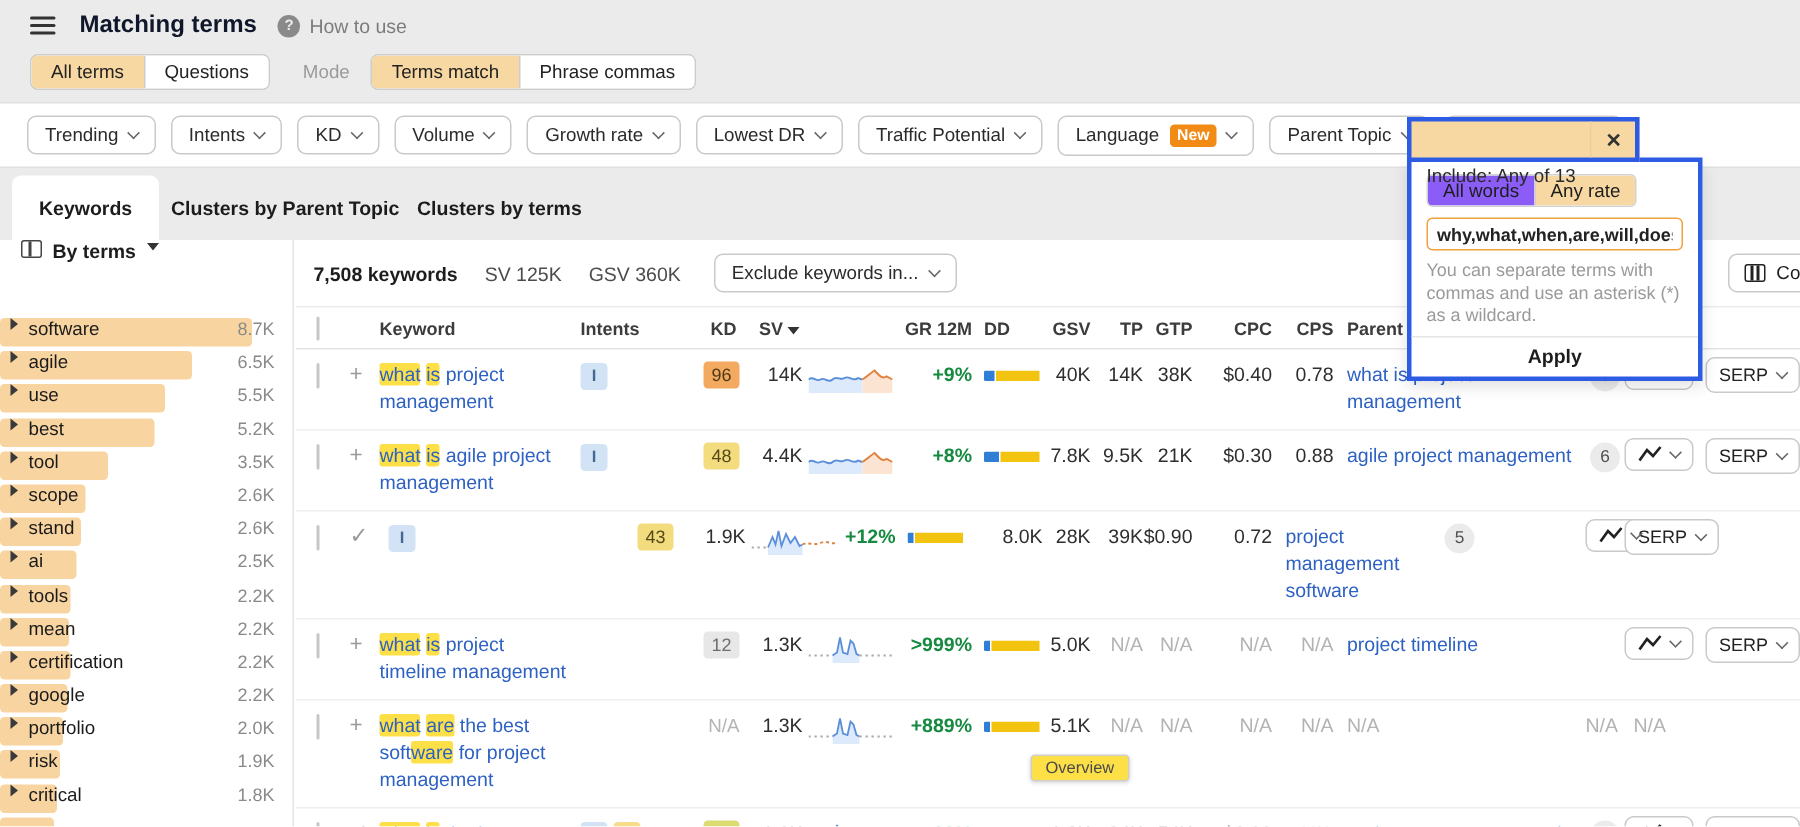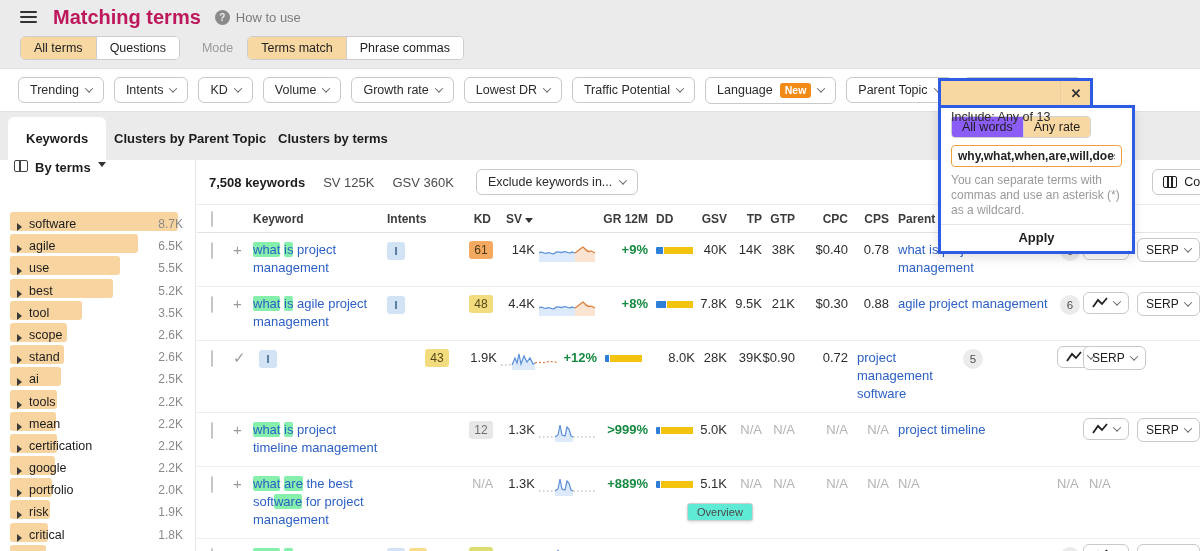--- a/index.html
+++ b/index.html
@@ -9,21 +9,21 @@
     background:#fff; color:#1d1d1d; position:relative;
     font-size:13px;
   }
   .stage { position:absolute; inset:0; width:1200px; height:551px; overflow:hidden; }
 
   
   .topbar { position:absolute; left:0; top:0; width:1200px; height:68px; background:#ebebeb; }
   .title-row { position:absolute; left:0; top:0; height:34px; width:100%; display:flex; align-items:center; }
   .burger { margin-left:20px; width:17px; display:flex; flex-direction:column; gap:3px; cursor:pointer; }
   .burger span { display:block; height:2px; background:#333; border-radius:1px; }
-  .page-title { margin-left:16px; font-size:20px; font-weight:bold; color:#be185d; }
+  .page-title { margin-left:16px; font-size:16px; font-weight:bold; color:#0f172a; }
   .help-wrap { display:flex; align-items:center; margin-left:14px; gap:6px; }
   .qicon { width:15px; height:15px; border-radius:50%; background:#8a8a8a; color:#ebebeb; font-size:10px; font-weight:bold; display:flex; align-items:center; justify-content:center; }
   .howto { color:#7c7c7c; font-size:13px; }
 
   .seg-row { position:absolute; left:20px; top:36px; display:flex; align-items:center; }
   .seg-group { display:flex; border:1px solid #cdcdcd; border-radius:5px; overflow:hidden; background:#fff; }
   .seg { padding:4px 13px; font-size:12.5px; color:#222; background:#fff; cursor:pointer; border-left:1px solid #cdcdcd; white-space:nowrap; }
   .seg:first-child { border-left:none; }
   .seg.sel { background:#f8d8a2; }
   .mode-label { color:#9b9b9b; margin:0 14px 0 22px; font-size:12.5px; }
@@ -57,21 +57,21 @@
 
   
   .content { position:absolute; left:0; top:160px; width:1200px; height:391px; background:#fff; }
   .sidebar { position:absolute; left:0; top:0; width:196px; height:391px; border-right:1px solid #e4e4e4; overflow:hidden; }
   .sb-head { display:flex; align-items:flex-start; height:45px; padding-left:14px; gap:7px; }
   .sb-icon { width:14px; height:12px; border:1.5px solid #444; border-radius:2px; position:relative; }
   .sb-icon:before { content:""; position:absolute; left:4px; top:0; bottom:0; width:1.5px; background:#444; }
   .sb-title { font-weight:bold; font-size:13px; }
   .caret-down { width:0; height:0; border-left:4px solid transparent; border-right:4px solid transparent; border-top:5px solid #333; margin-top:2px; }
   .sb-list { display:flex; flex-direction:column; gap:3.2px; padding-top:7px; }
-  .sb-item { position:relative; height:19px; margin-left:10px; display:flex; align-items:flex-end; cursor:pointer; }
+  .sb-item { position:relative; height:19px; display:flex; align-items:flex-start; cursor:pointer; }
   .sb-bar { position:absolute; left:0; top:0; height:19px; background:#f8d5a0; border-radius:3px; }
   .sb-arrow { position:relative; margin-left:7px; width:0; height:0; border-top:4px solid transparent; border-bottom:4px solid transparent; border-left:5px solid #3a3a3a; }
   .sb-term { position:relative; margin-left:7px; font-size:12.5px; color:#1b1b1b; }
   .sb-count { position:absolute; right:12px; font-size:12px; color:#8a8a8a; }
 
   .main { position:absolute; left:197px; top:0; width:1003px; height:391px; overflow:hidden; }
   .toolbar { display:flex; align-items:center; height:45px; border-bottom:1px solid #ececec; }
   .kw-count { font-weight:bold; font-size:13px; margin-left:12px; }
   .tb-stat { color:#4c4c4c; font-size:13px; margin-left:18px; }
   .exclude-btn { display:inline-flex; align-items:center; gap:8px; border:1px solid #c9c9c9; border-radius:6px; padding:5px 11px; font-size:12.5px; color:#2b2b2b; margin-left:22px; cursor:pointer; white-space:nowrap; }
@@ -83,21 +83,21 @@
   
   .tgrid { display:grid; grid-template-columns:36px 20px 128px 72px 44px 38px 62px 51px 47px 32px 35px 33px 53px 41px 168px 26px 54px 60px; align-items:start; }
   .thead { height:28px; border-bottom:1px solid #e3e3e3; font-size:12px; font-weight:bold; color:#3c3c3c; }
   .thead > div { padding-top:7px; }
   .trow { border-bottom:1px solid #efefef; padding:8px 0 9px 0; }
   .c-check { padding-left:14px; padding-top:2px; }
   .checkbox { width:14px; height:14px; border:1px solid #c6c6c6; border-radius:3px; background:#fff; cursor:pointer; }
   .c-add { color:#9a9a9a; font-size:15px; line-height:17px; cursor:pointer; }
   .c-kw { font-size:13px; line-height:18px; }
   .c-kw a { color:#2d61c4; text-decoration:none; cursor:pointer; }
-  .hl { background:#86efac; border-radius:2px;text-align:center; }
+  .hl { background:#fde047; border-radius:2px;text-align:center; }
   .c-int { display:flex; gap:4px; padding-left:6px; padding-top:1px; }
   .int-badge { width:18px; height:18px; border-radius:3px; font-size:11px; font-weight:bold; display:flex; align-items:center; justify-content:center; }
   .int-i { background:#d3e3f6; color:#44688f; }
   .int-c { background:#f7dd8a; color:#8a6d1d; }
   .c-kd { display:flex; justify-content:flex-end; padding-right:4px; }
   .kd-badge { min-width:24px; height:18px; border-radius:3px; font-size:12px; display:flex; align-items:center; justify-content:center; padding:0 4px; }
   .kd-o  { background:#f3a960; color:#4c3a17; }
   .kd-y  { background:#f3dc7d; color:#55481a; }
   .kd-yg { background:#dbdc72; color:#4c4c1a; }
   .kd-g  { background:#e7e7e7; color:#6e6e6e; }
@@ -113,21 +113,21 @@
   .c-parent { padding-left:9px; font-size:13px; line-height:18px; }
   .c-parent a { color:#2d61c4; text-decoration:none; cursor:pointer; }
   .c-pos { display:flex; justify-content:center; }
   .pos-badge { width:20px; height:20px; border-radius:50%; background:#ebebeb; color:#4f4f4f; font-size:11.5px; display:flex; align-items:center; justify-content:center; }
   .mini-btn { display:inline-flex; align-items:center; gap:6px; border:1px solid #c9c9c9; border-radius:6px; background:#fff; padding:4px 8px; cursor:pointer; margin-top:-3px; }
   .serp-btn { font-size:12px; color:#222; }
   .hdr-right { text-align:right; }
   .sv-caret { display:inline-block; width:0; height:0; border-left:4px solid transparent; border-right:4px solid transparent; border-top:5px solid #333; margin-left:3px; }
 
   
-  .tooltip { position:absolute; left:687px; top:503px; background:#5eead4; border:1px solid #cfcfcf; border-radius:3px; font-size:11px; color:#4a4a4a; padding:2px 9px; z-index:70; box-shadow:0 1px 3px rgba(0,0,0,.15); }
+  .tooltip { position:absolute; left:687px; top:503px; background:#fde047; border:1px solid #cfcfcf; border-radius:3px; font-size:11px; color:#4a4a4a; padding:2px 9px; z-index:70; box-shadow:0 1px 3px rgba(0,0,0,.15); }
 </style>
 </head>
 <body>
 
 <div class="stage">
 
   <div class="topbar">
     <div class="title-row">
       <div class="burger">
           <span></span>
@@ -364,21 +364,21 @@
       </div>
 
       <div class="tgrid trow">
         <div class="c-check"><span class="checkbox"></span></div>
         <div class="c-add">+</div>
         <div class="c-kw"><a><span class="hl">what</span><span> </span><span class="hl">is</span><span> project management</span></a></div>
         <div class="c-int">
             <span class="int-badge int-i">I</span>
           </div>
         <div class="c-kd">
-            <span class="kd-badge kd-o">61</span>
+            <span class="kd-badge kd-o">96</span>
           </div>
         <div class="num">14K</div>
         <div class="c-spark">
           <svg width="56" height="22" viewBox="0 0 56 22">
               <path d="M0,21 L0,12 C3,9 5,14 8,12 C11,10 13,15 16,12 C19,9 21,13 24,11 C27,9 30,14 33,11 L36,12 L36,21 Z" fill="#dceafb"></path>
               <path d="M0,12 C3,9 5,14 8,12 C11,10 13,15 16,12 C19,9 21,13 24,11 C27,9 30,14 33,11 L36,12" stroke="#5b8fd9" fill="none" stroke-width="1.3"></path>
               <path d="M36,21 L36,12 C39,10 41,8 44,6 C47,9 49,12 52,10 L56,12 L56,21 Z" fill="#fbe4d2"></path>
               <path d="M36,12 C39,10 41,8 44,6 C47,9 49,12 52,10 L56,12" stroke="#e0813f" fill="none" stroke-width="1.3"></path>
             </svg>
         </div>

